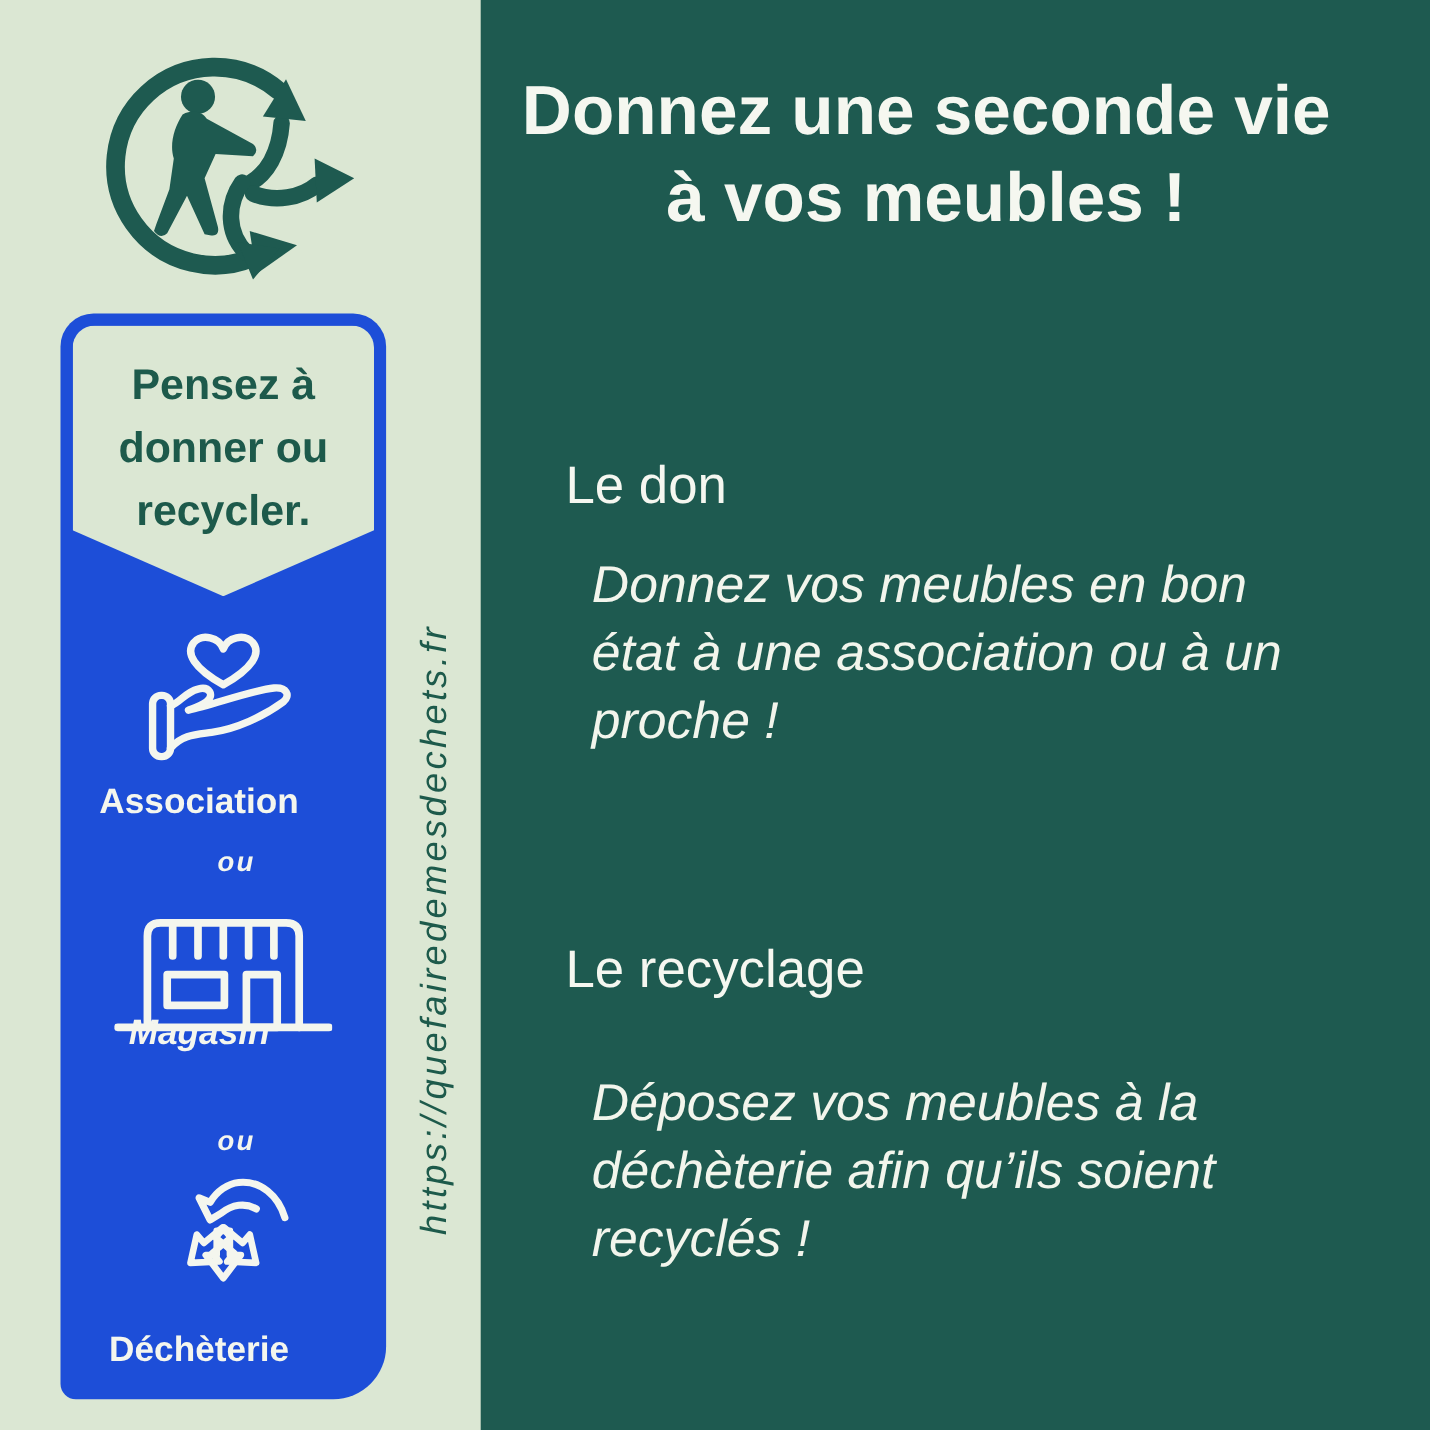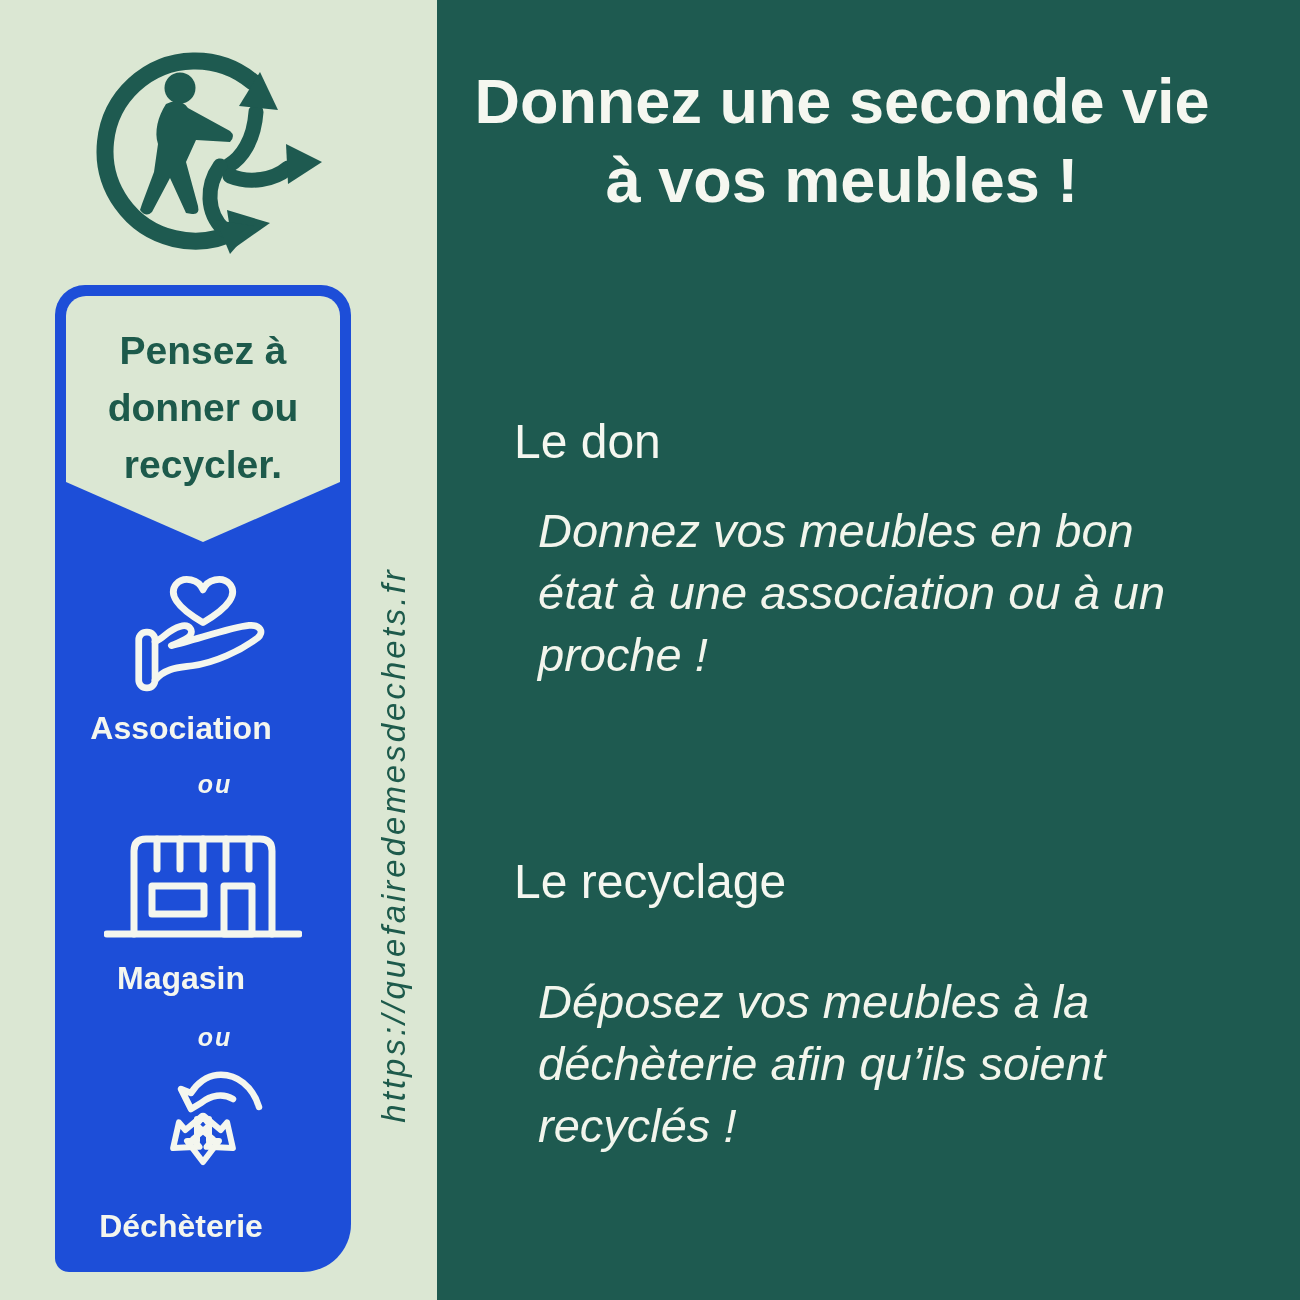--- a/index.html
+++ b/index.html
@@ -38,21 +38,21 @@
   .ribbon-item-icon{position:absolute;}
   .icon-association{left:77px;top:285px;width:142px;height:132px;}
   .icon-store{left:49px;top:546px;width:198px;height:110px;}
   .icon-dechetterie{left:86px;top:778px;width:124px;height:128px;}
   .ribbon-label{
     position:absolute;left:0;width:252px;
     text-align:center;color:#f4f6ee;
     font-size:32px;font-weight:700;line-height:38px;
   }
   .label-association{top:424px;}
-  .label-store{top:674px;}
+  .label-store{top:634px;font-style:italic;}
   .label-dechetterie{top:922px;}
   .ribbon-sep{
     position:absolute;left:0;width:320px;
     text-align:center;color:#f4f6ee;
     font-size:25px;font-style:italic;font-weight:600;line-height:30px;
     letter-spacing:2px;
   }
   .sep-1{top:484px;}
   .sep-2{top:737px;}
   .website-url{

